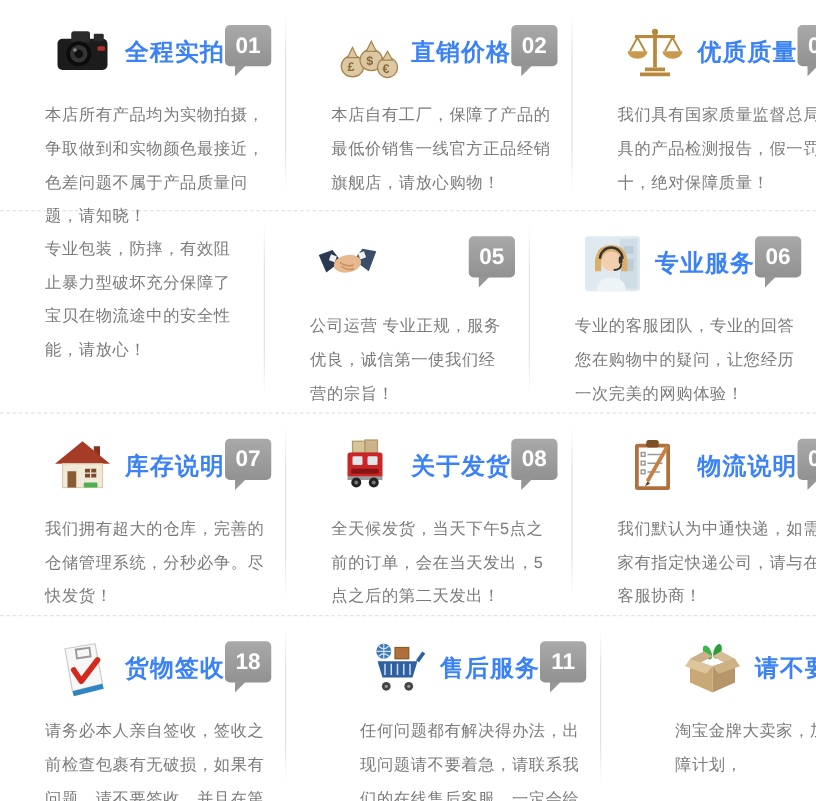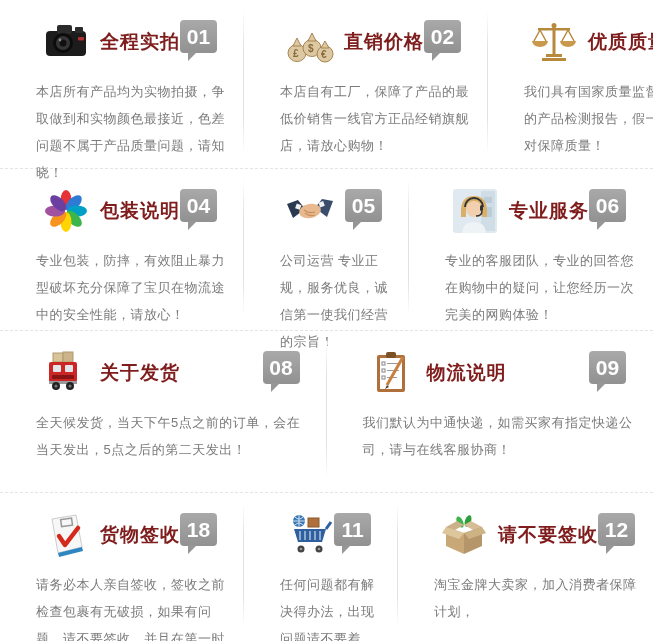--- a/index.html
+++ b/index.html
@@ -6,42 +6,42 @@
   body{
     width:653px;height:641px;background:#ffffff;
     font-family:"Liberation Sans","DejaVu Sans",sans-serif;
     overflow:hidden;
   }
   .grid{width:653px;height:641px;}
   .row{display:flex;box-sizing:border-box;}
   .row:nth-child(1){height:168px;}
   .row:nth-child(2){height:162px;}
   .row:nth-child(3){height:162px;}
-  .row:nth-child(4){height:149px;}
+  .row:nth-child(4){height:149px;gap:23px;}
   .row + .row{border-top:1px dashed #e4e4e4;}
   .cell{
     flex:1 1 33.33%;box-sizing:border-box;position:relative;
     padding:16px 12px 0 36px;
   }
   .cell:not(:last-child)::after{
     content:"";position:absolute;right:0;top:10px;bottom:14px;width:1px;
     background:linear-gradient(to bottom,#ffffff,#e2e2e2 25%,#e2e2e2 75%,#ffffff);
   }
   .cell-header{display:flex;align-items:center;margin-bottom:10px;height:52px;}
   .icon{width:48px;height:48px;flex:0 0 48px;margin-left:6px;}
   .icon svg{width:48px;height:48px;display:block;}
   .title{
-    font-size:19px;font-weight:bold;color:#7f1d1d;
+    font-size:19px;font-weight:bold;color:#3b82f6;
     margin-left:10px;letter-spacing:1px;white-space:nowrap;
   }
   .badge{
-    margin-left:auto;margin-right:15px;position:relative;
+    margin-left:auto;margin-right:0;position:relative;
     width:37px;height:33px;border-radius:4px;
     background:linear-gradient(#a9a9a9,#919191);
-    color:#ffffff;font-size:21px;font-weight:bold;
+    color:#ffffff;font-size:18px;font-weight:bold;
     display:flex;align-items:center;justify-content:center;
     align-self:flex-start;margin-top:4px;
   }
   .badge::after{
     content:"";position:absolute;left:8px;bottom:-8px;width:0;height:0;
     border-top:9px solid #969696;border-right:9px solid transparent;
   }
   .desc{
     font-size:13px;color:#7b7b7b;line-height:27px;
     padding-right:4px;letter-spacing:0.5px;
@@ -115,38 +115,20 @@
         </span>
         <span class="title">优质质量</span>
         <span class="badge">03</span>
       </div>
       <div class="desc">我们具有国家质量监督总局出具的产品检测报告，假一罚十，绝对保障质量！</div>
     </div>
   </div>
 
   <div class="row">
     <div class="cell">
-      <div class="cell-header">
-        <span class="icon">
-          <svg viewBox="0 0 48 48">
-              <g>
-                <ellipse cx="24" cy="13" rx="5.5" ry="10" fill="#e53238" transform="rotate(0 24 24)"></ellipse>
-                <ellipse cx="24" cy="13" rx="5.5" ry="10" fill="#2e7bd6" transform="rotate(45 24 24)"></ellipse>
-                <ellipse cx="24" cy="13" rx="5.5" ry="10" fill="#00a0c6" transform="rotate(90 24 24)"></ellipse>
-                <ellipse cx="24" cy="13" rx="5.5" ry="10" fill="#3cb54a" transform="rotate(135 24 24)"></ellipse>
-                <ellipse cx="24" cy="13" rx="5.5" ry="10" fill="#ffd400" transform="rotate(180 24 24)"></ellipse>
-                <ellipse cx="24" cy="13" rx="5.5" ry="10" fill="#f7941d" transform="rotate(225 24 24)"></ellipse>
-                <ellipse cx="24" cy="13" rx="5.5" ry="10" fill="#a0519f" transform="rotate(270 24 24)"></ellipse>
-                <ellipse cx="24" cy="13" rx="5.5" ry="10" fill="#6a3fa0" transform="rotate(315 24 24)"></ellipse>
-              </g>
-            </svg>
-        </span>
-        <span class="title">包装说明</span>
-        <span class="badge">04</span>
-      </div>
       <div class="desc">专业包装，防摔，有效阻止暴力型破坏充分保障了宝贝在物流途中的安全性能，请放心！</div>
     </div>
     <div class="cell">
       <div class="cell-header">
         <span class="icon">
           <svg viewBox="0 0 48 48">
               <polygon points="1,17 12,13 19,22 7,31" fill="#2b3950"></polygon>
               <polygon points="47,14 36,12 29,21 41,30" fill="#3a4d6a"></polygon>
               <rect x="10" y="17" width="5" height="5" fill="#f0f0f0" transform="rotate(20 12 19)"></rect>
               <rect x="33" y="15" width="5" height="5" fill="#f0f0f0" transform="rotate(-20 35 17)"></rect>
@@ -177,20 +159,38 @@
             </svg>
         </span>
         <span class="title">专业服务</span>
         <span class="badge">06</span>
       </div>
       <div class="desc">专业的客服团队，专业的回答您在购物中的疑问，让您经历一次完美的网购体验！</div>
     </div>
   </div>
 
   <div class="row">
+    <div class="cell">
+      <div class="cell-header">
+        <span class="icon">
+          <svg viewBox="0 0 48 48">
+              <rect x="33" y="8" width="5" height="9" fill="#8a2f20"></rect>
+              <polygon points="24,4 46,22 2,22" fill="#a63b26"></polygon>
+              <rect x="8" y="22" width="32" height="19" fill="#f2ead8" stroke="#d9cdb4"></rect>
+              <rect x="12" y="28" width="7" height="13" fill="#8a5a33"></rect>
+              <rect x="26" y="26" width="9" height="7" fill="#7a4a2a"></rect>
+              <path d="M30.5 26 v7 M26 29.5 h9" stroke="#f2ead8" stroke-width="1"></path>
+              <rect x="25" y="37" width="11" height="4" rx="1" fill="#4caf50"></rect>
+            </svg>
+        </span>
+        <span class="title">库存说明</span>
+        <span class="badge">07</span>
+      </div>
+      <div class="desc">我们拥有超大的仓库，完善的仓储管理系统，分秒必争。尽快发货！</div>
+    </div>
     <div class="cell">
       <div class="cell-header">
         <span class="icon">
           <svg viewBox="0 0 48 48">
               <rect x="11" y="4" width="10" height="9" fill="#d9c49a" stroke="#b09a6a"></rect>
               <rect x="21" y="3" width="10" height="10" fill="#cbb489" stroke="#b09a6a"></rect>
               <rect x="7" y="13" width="28" height="20" rx="2" fill="#cc2525"></rect>
               <rect x="11" y="16" width="8" height="7" rx="1" fill="#e0e6ea"></rect>
               <rect x="23" y="16" width="8" height="7" rx="1" fill="#e0e6ea"></rect>
               <rect x="10" y="26" width="22" height="4" rx="1" fill="#871414"></rect>
@@ -257,20 +257,21 @@
               <g stroke="#cfe0ef" stroke-width="1.2">
                 <path d="M14 20 v9 M19 20 v9 M24 20 v9 M29 20 v9 M34 20 v9"></path>
               </g>
               <path d="M40 18 l5-7" stroke="#2e5f9e" stroke-width="3" fill="none"></path>
               <circle cx="15" cy="38" r="3.5" fill="#444"></circle>
               <circle cx="15" cy="38" r="1.3" fill="#999"></circle>
               <circle cx="33" cy="38" r="3.5" fill="#444"></circle>
               <circle cx="33" cy="38" r="1.3" fill="#999"></circle>
             </svg>
         </span>
+        <span class="title">售后服务</span>
         <span class="badge">11</span>
       </div>
       <div class="desc">任何问题都有解决得办法，出现问题请不要着急，请联系我们的在线售后客服，一定会给您一个满意的答复！</div>
     </div>
     <div class="cell">
       <div class="cell-header">
         <span class="icon">
           <svg viewBox="0 0 48 48">
               <ellipse cx="20" cy="11" rx="3" ry="6" fill="#3cb54a" transform="rotate(-25 20 11)"></ellipse>
               <ellipse cx="28" cy="10" rx="3" ry="6" fill="#2e9e3c" transform="rotate(20 28 10)"></ellipse>

